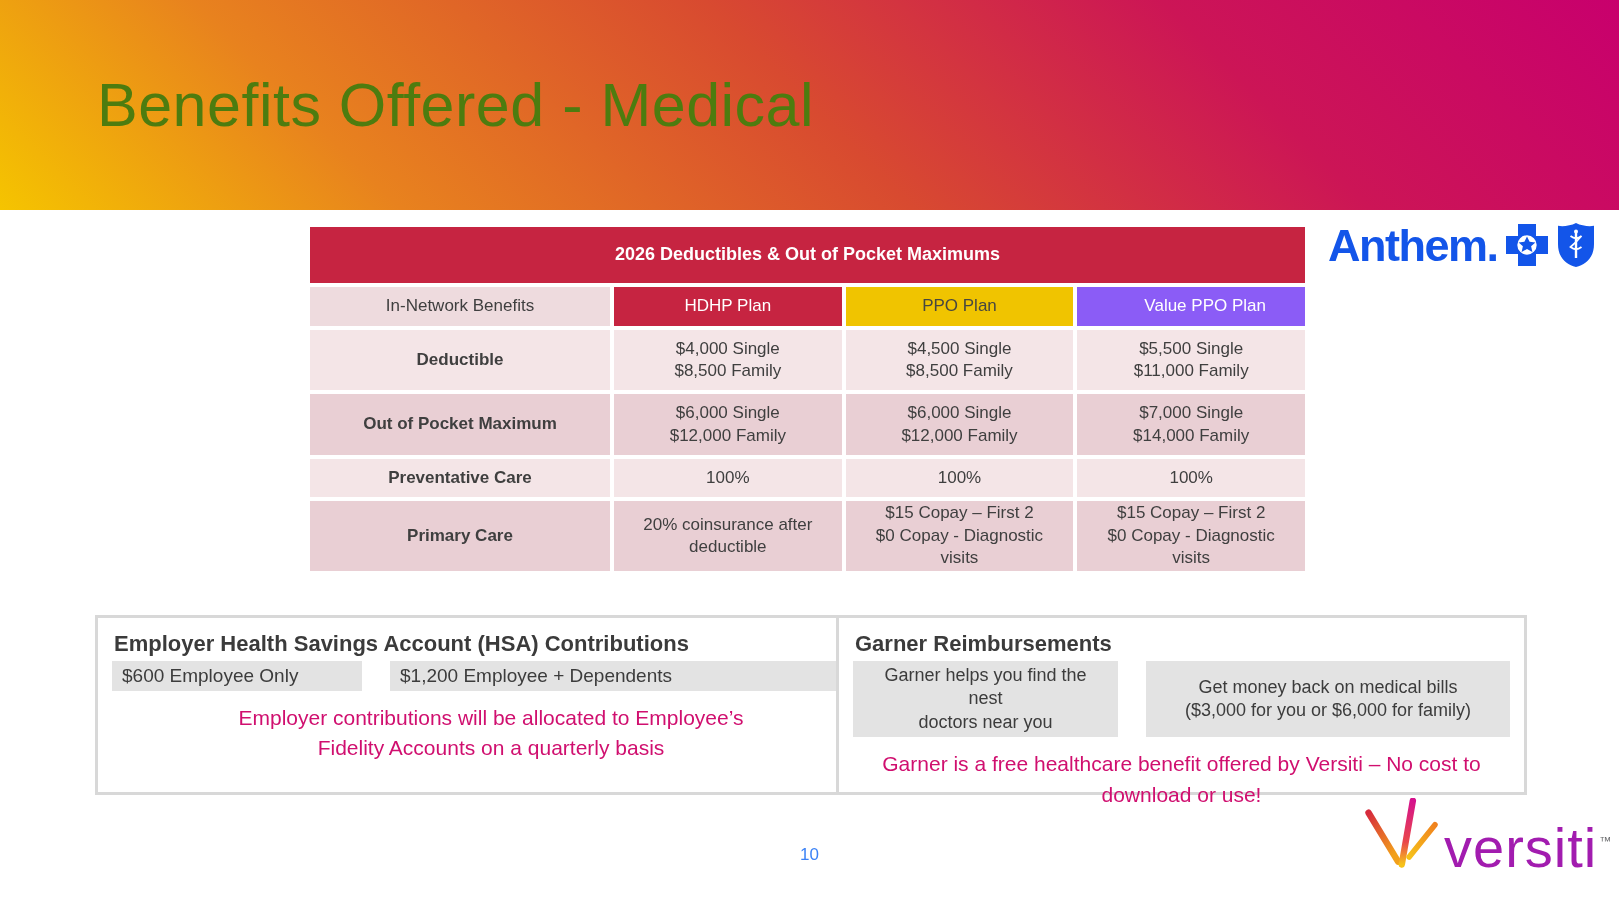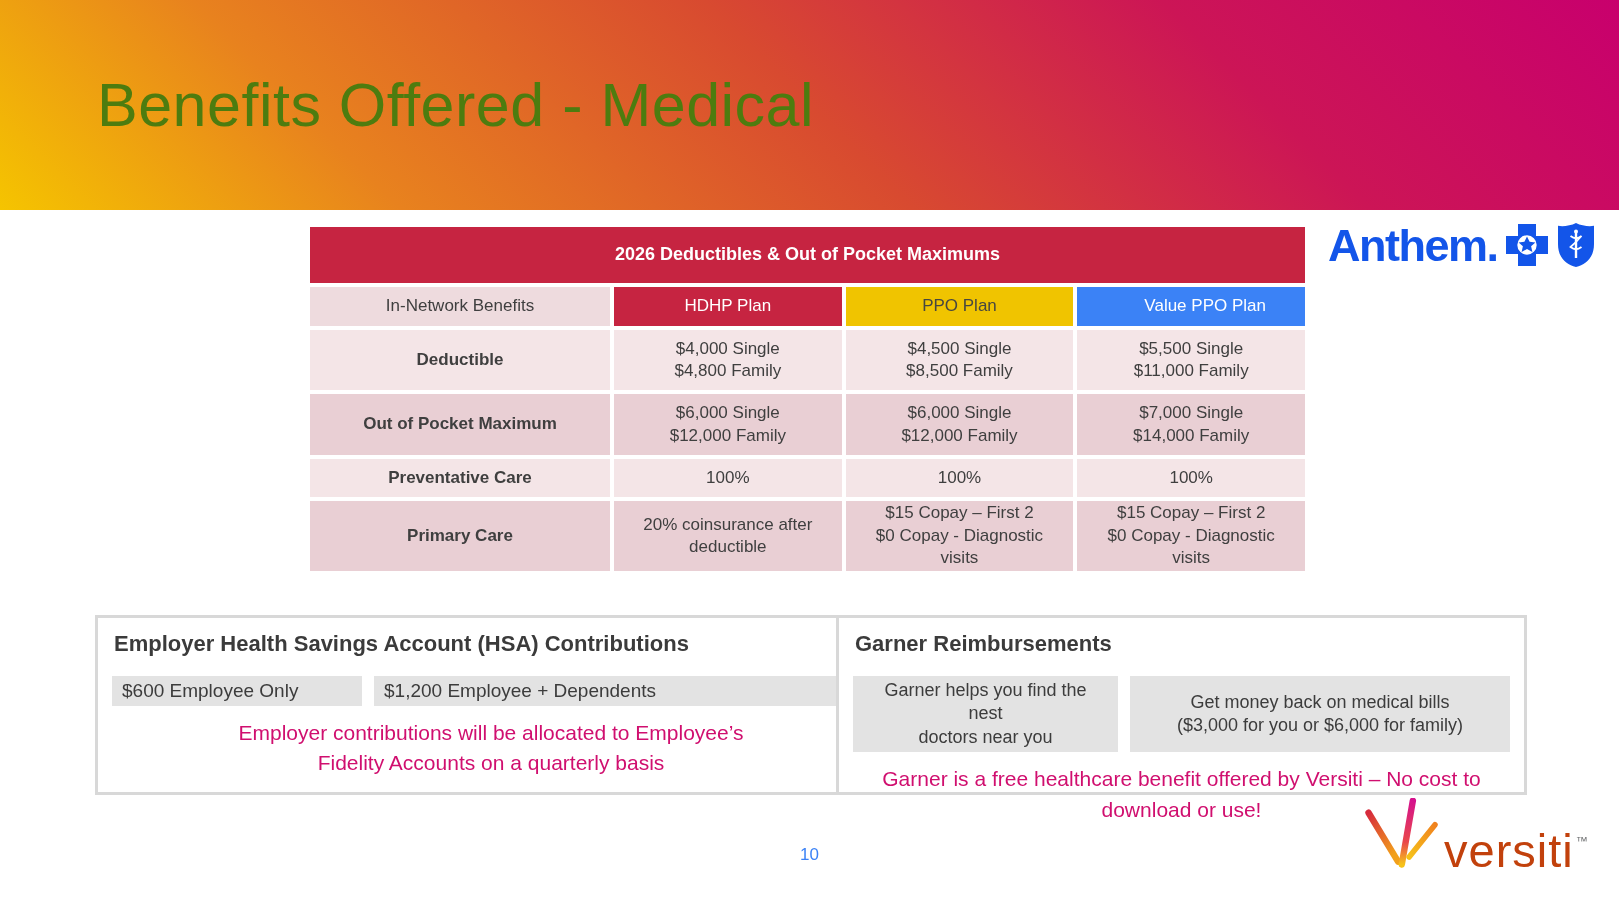--- a/index.html
+++ b/index.html
@@ -15,55 +15,55 @@
   
   .benefits-table{position:absolute;left:310px;top:227px;width:995px;
                   display:grid;grid-template-columns:300px 1fr 1fr 1fr;gap:4px;}
   .tcell{display:flex;align-items:center;justify-content:center;text-align:center;
          font-size:17px;line-height:1.32;white-space:pre-line;}
   .t-title{grid-column:1/-1;height:56px;background:#c62441;color:#ffffff;
            font-weight:bold;font-size:18px;}
   .h-pink{height:39px;background:#eedbde;color:#3f3f3f;}
   .h-red{height:39px;background:#c62441;color:#ffffff;}
   .h-yellow{height:39px;background:#f0c400;color:#474740;}
-  .h-orange{height:39px;background:#3b82f6;color:#ffffff;padding-left:28px;}
+  .h-orange{height:39px;background:#8b5cf6;color:#ffffff;padding-left:28px;}
   .row-label{font-weight:bold;}
   .rowA{background:#f4e5e7;}
   .rowB{background:#e9cfd4;}
   .r1{min-height:60px;}
   .r2{min-height:61px;}
   .r3{min-height:38px;}
   .r4{min-height:70px;}
 
   
   .anthem{position:absolute;left:1328px;top:220px;height:50px;display:flex;align-items:center;gap:7px;}
   .anthem-word{font-size:45px;font-weight:bold;color:#1355e9;letter-spacing:-1.5px;line-height:1;}
   .anthem svg{display:block;}
 
   
   .info-box{position:absolute;top:615px;background:#ffffff;border:3px solid #d8d8d8;box-sizing:border-box;}
   .hsa-box{left:95px;width:792px;height:180px;}
   .garner-box{left:836px;width:691px;height:180px;}
   .box-title{margin:13px 16px 0 16px;font-size:22px;font-weight:bold;color:#3b3b3b;}
-  .chip-row{display:flex;gap:12px;margin:19px 14px 0 14px;}
+  .chip-row{display:flex;gap:28px;margin:4px 14px 0 14px;}
   .chip{background:#e3e3e3;color:#3c3c3c;box-sizing:border-box;}
   .chip-line{flex:1;font-size:19px;padding:4px 10px;min-height:30px;display:flex;align-items:center;}
   .chip-line.first{flex:0 0 250px;}
   .chip-multi{font-size:18px;min-height:50px;display:flex;align-items:center;justify-content:center;
               text-align:center;white-space:pre-line;line-height:1.3;padding:3px 17px;}
   .chip-multi.first{flex:0 0 265px;}
   .chip-multi.second{flex:1;}
   .box-note{margin:12px 18px 0 18px;text-align:center;color:#d00f6f;font-size:21px;
             line-height:1.45;white-space:pre-line;}
 
   
   .page-number{position:absolute;left:0;top:845px;width:1619px;text-align:center;
                font-size:17px;color:#3b82f6;}
   .versiti{position:absolute;left:1358px;top:798px;display:flex;align-items:flex-end;gap:4px;}
-  .versiti-word{font-size:47px;color:#c2410c;letter-spacing:1px;line-height:0.95;}
+  .versiti-word{font-size:56px;color:#a21caf;letter-spacing:1px;line-height:0.95;}
   .versiti-tm{font-size:12px;color:#6a6b6d;position:relative;top:-26px;left:-2px;}
 </style>
 </head>
 <body>
 
 <div class="slide">
 
   <div class="banner"></div>
   <div class="slide-title">Benefits Offered - Medical</div>
 
@@ -90,21 +90,21 @@
   <div class="benefits-table">
     <div class="tcell t-title">2026 Deductibles &amp; Out of Pocket Maximums</div>
 
     <div class="tcell h-pink">In-Network Benefits</div>
     <div class="tcell h-red">HDHP Plan</div>
     <div class="tcell h-yellow">PPO Plan</div>
     <div class="tcell h-orange">Value PPO Plan</div>
 
     <div class="tcell rowA r1 row-label">Deductible</div>
     <div class="tcell rowA r1">$4,000 Single
-$4,800 Family</div>
+$8,500 Family</div>
     <div class="tcell rowA r1">$4,500 Single
 $8,500 Family</div>
     <div class="tcell rowA r1">$5,500 Single
 $11,000 Family</div>
 
     <div class="tcell rowB r2 row-label">Out of Pocket Maximum</div>
     <div class="tcell rowB r2">$6,000 Single
 $12,000 Family</div>
     <div class="tcell rowB r2">$6,000 Single
 $12,000 Family</div>

